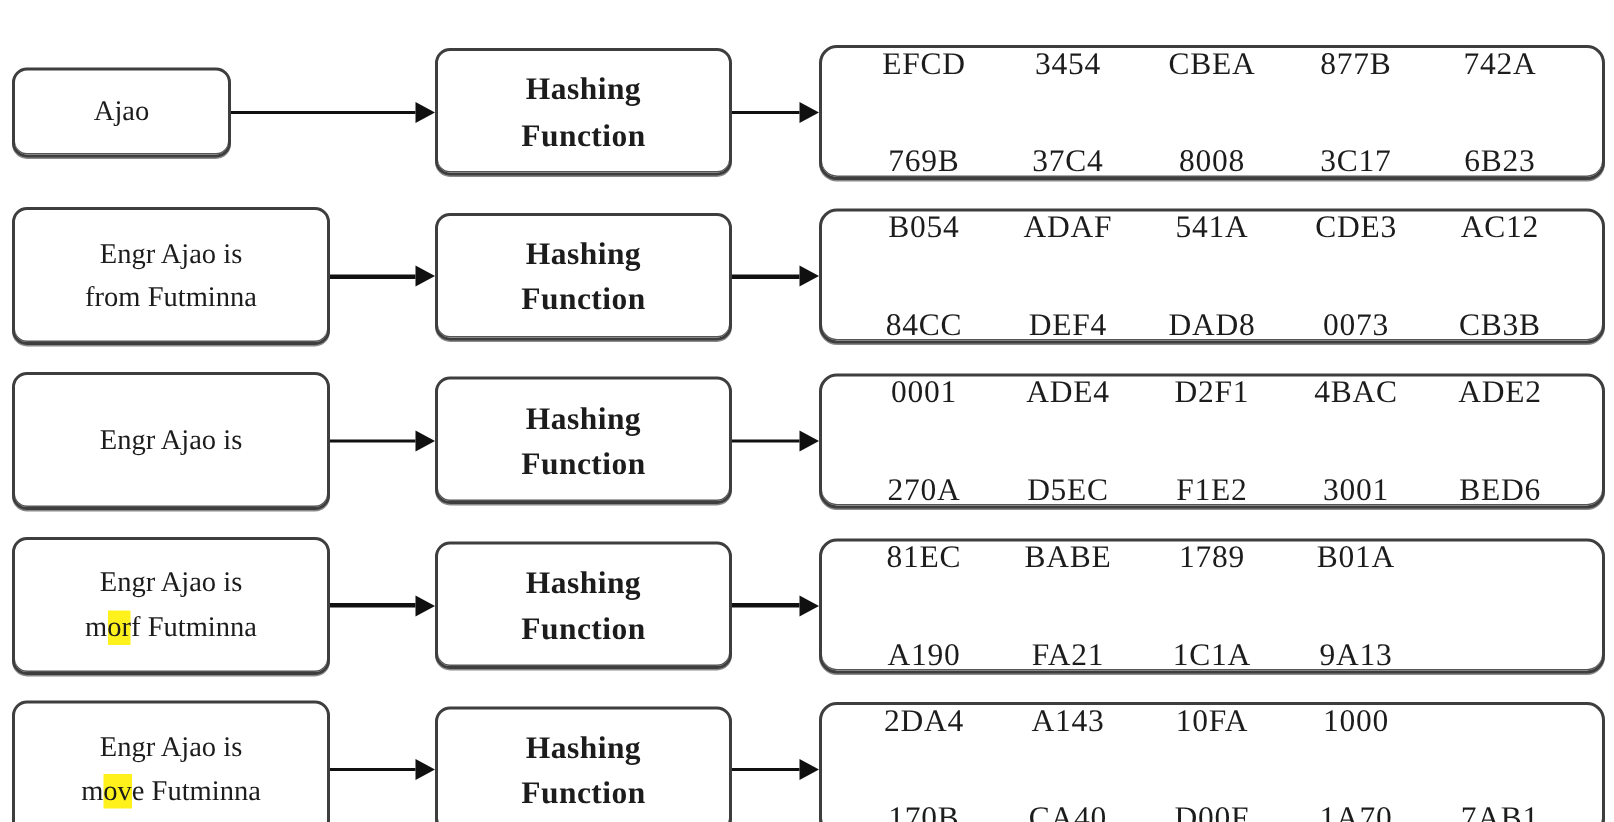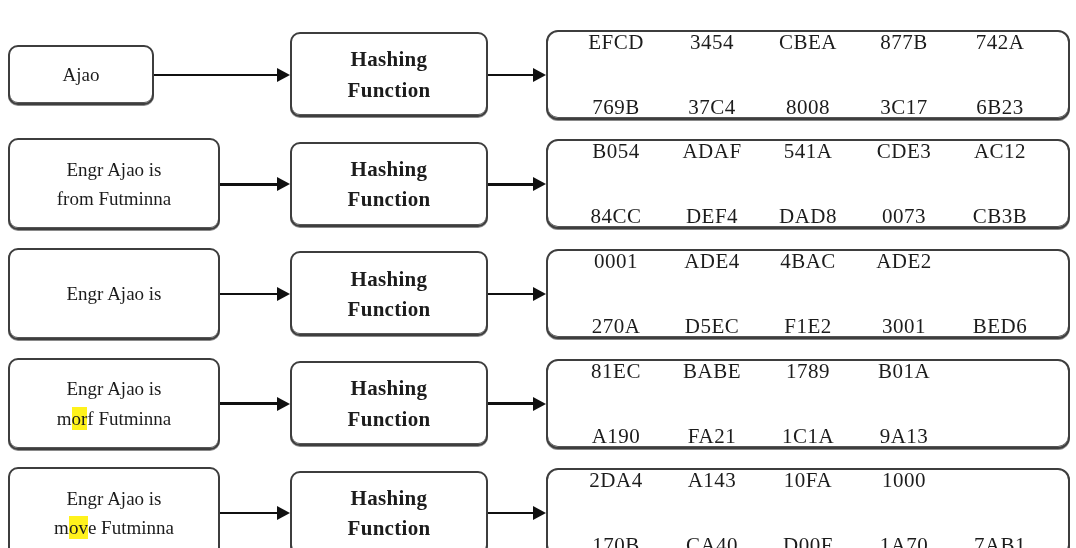--- a/index.html
+++ b/index.html
@@ -179,20 +179,21 @@
 Function</span>
     </div>
     <div class="arrow arrow2">
       <span class="shaft"></span>
       <span class="head"></span>
     </div>
     <div class="box hash-out-box">
       <div class="hash-line">
           <span class="hash-val">0001</span>
           <span class="hash-val">ADE4</span>
+          <span class="hash-val">D2F1</span>
           <span class="hash-val">4BAC</span>
           <span class="hash-val">ADE2</span>
         </div>
       <div class="hash-line">
           <span class="hash-val">270A</span>
           <span class="hash-val">D5EC</span>
           <span class="hash-val">F1E2</span>
           <span class="hash-val">3001</span>
           <span class="hash-val">BED6</span>
         </div>

